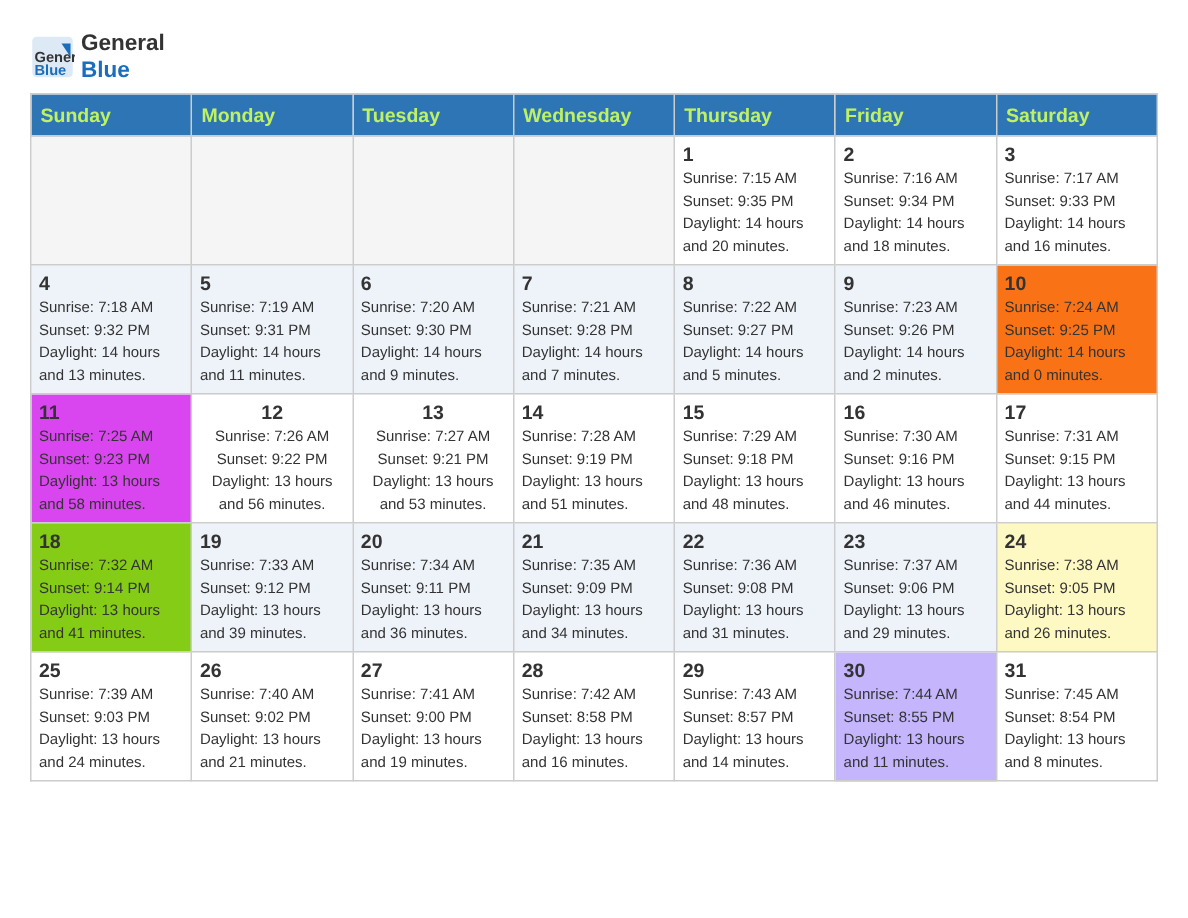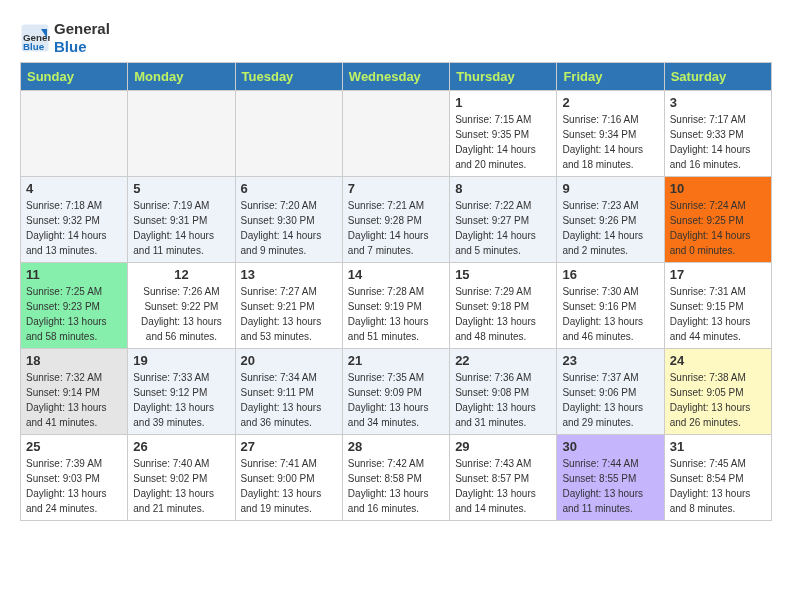--- a/index.html
+++ b/index.html
@@ -159,29 +159,29 @@
         <td style="background: rgb(238, 243, 250);">
           <span class="day-number">9</span>
           <div class="day-info">Sunrise: 7:23 AM<br>Sunset: 9:26 PM<br>Daylight: 14 hours and 2 minutes.</div>
         </td>
         <td style="background: #f97316;">
           <span class="day-number">10</span>
           <div class="day-info">Sunrise: 7:24 AM<br>Sunset: 9:25 PM<br>Daylight: 14 hours and 0 minutes.</div>
         </td>
       </tr>
       <tr>
-        <td style="background: #86efac;">
+        <td style="background: #d946ef;">
           <span class="day-number">11</span>
           <div class="day-info">Sunrise: 7:25 AM<br>Sunset: 9:23 PM<br>Daylight: 13 hours and 58 minutes.</div>
         </td>
         <td style="background: rgb(255, 255, 255); text-align: center;">
           <span class="day-number">12</span>
           <div class="day-info">Sunrise: 7:26 AM<br>Sunset: 9:22 PM<br>Daylight: 13 hours and 56 minutes.</div>
         </td>
-        <td style="background: rgb(255, 255, 255);">
+        <td style="background: rgb(255, 255, 255); text-align: center;">
           <span class="day-number">13</span>
           <div class="day-info">Sunrise: 7:27 AM<br>Sunset: 9:21 PM<br>Daylight: 13 hours and 53 minutes.</div>
         </td>
         <td style="background: rgb(255, 255, 255);">
           <span class="day-number">14</span>
           <div class="day-info">Sunrise: 7:28 AM<br>Sunset: 9:19 PM<br>Daylight: 13 hours and 51 minutes.</div>
         </td>
         <td style="background: rgb(255, 255, 255);">
           <span class="day-number">15</span>
           <div class="day-info">Sunrise: 7:29 AM<br>Sunset: 9:18 PM<br>Daylight: 13 hours and 48 minutes.</div>
@@ -189,21 +189,21 @@
         <td style="background: rgb(255, 255, 255);">
           <span class="day-number">16</span>
           <div class="day-info">Sunrise: 7:30 AM<br>Sunset: 9:16 PM<br>Daylight: 13 hours and 46 minutes.</div>
         </td>
         <td style="background: rgb(255, 255, 255);">
           <span class="day-number">17</span>
           <div class="day-info">Sunrise: 7:31 AM<br>Sunset: 9:15 PM<br>Daylight: 13 hours and 44 minutes.</div>
         </td>
       </tr>
       <tr>
-        <td style="background: #e5e5e5;">
+        <td style="background: #84cc16;">
           <span class="day-number">18</span>
           <div class="day-info">Sunrise: 7:32 AM<br>Sunset: 9:14 PM<br>Daylight: 13 hours and 41 minutes.</div>
         </td>
         <td style="background: rgb(238, 243, 250);">
           <span class="day-number">19</span>
           <div class="day-info">Sunrise: 7:33 AM<br>Sunset: 9:12 PM<br>Daylight: 13 hours and 39 minutes.</div>
         </td>
         <td style="background: rgb(238, 243, 250);">
           <span class="day-number">20</span>
           <div class="day-info">Sunrise: 7:34 AM<br>Sunset: 9:11 PM<br>Daylight: 13 hours and 36 minutes.</div>

